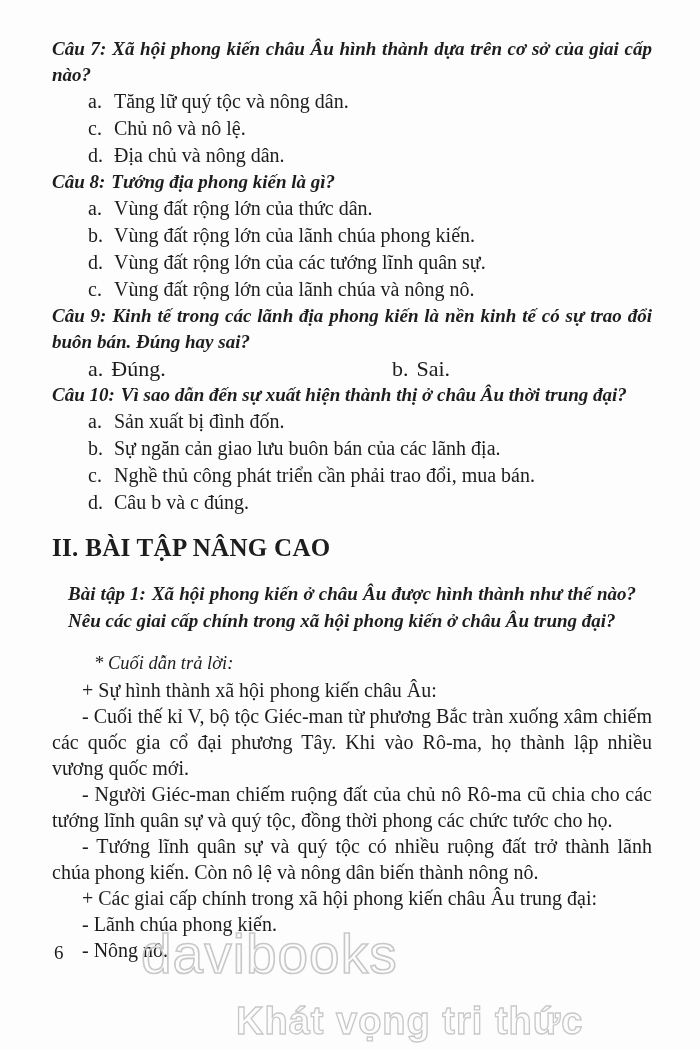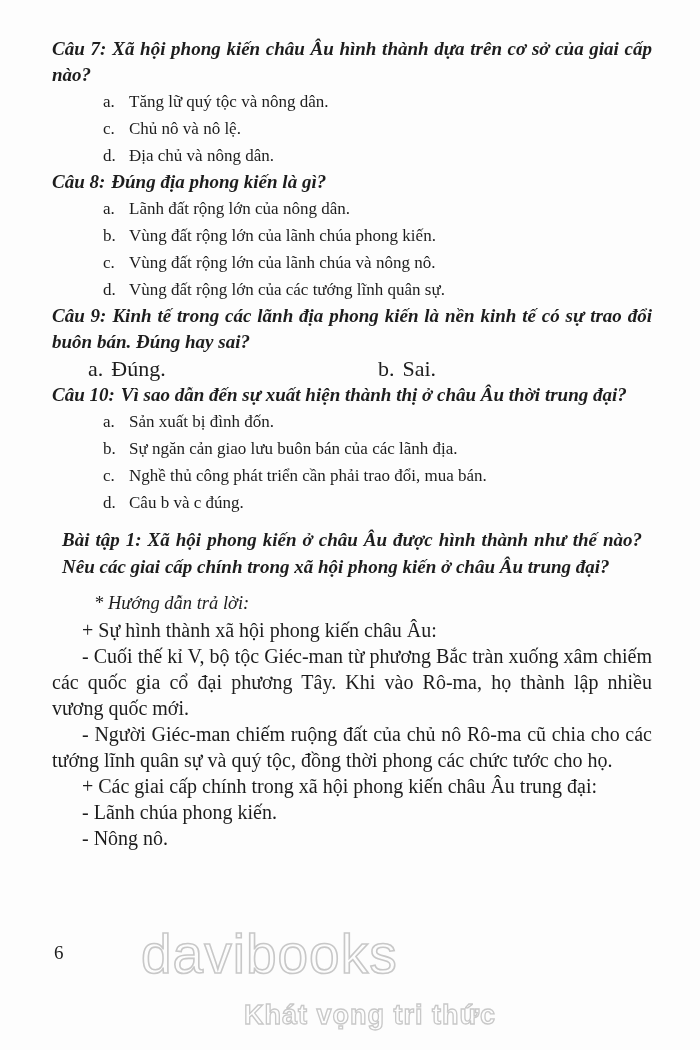--- a/index.html
+++ b/index.html
@@ -18,41 +18,41 @@
     margin: 0;
     font-weight: bold;
     font-style: italic;
     font-size: 19px;
     line-height: 26px;
     text-align: justify;
   }
   .q-label { margin-right: 6px; }
 
   .options { margin: 0 0 0 36px; }
-  .option { font-size: 17px; line-height: 27px; margin-left: 15px; }
+  .option { font-size: 20px; line-height: 27px; }
   .option .marker { display: inline-block; width: 26px; }
 
   .inline-options {
     position: relative;
     margin-left: 36px;
     font-size: 22px;
     line-height: 27px;
   }
   .inline-options .marker { margin-right: 8px; }
-  .inline-options .opt-b { position: absolute; left: 290px; top: 0; }
+  .inline-options .opt-b { position: absolute; left: 304px; top: 0; }
 
   .section-heading {
     margin: 16px 0 10px 0;
     font-size: 25px;
     font-weight: bold;
     line-height: 32px;
     letter-spacing: 0.3px;
   }
   .exercise-head {
-    margin: 10px;
+    margin: 16px;
     font-weight: bold;
     font-style: italic;
     font-size: 19px;
     line-height: 27px;
     text-align: justify;
   }
   .guide {
     margin: 0;
     font-style: italic;
     font-size: 18.5px;
@@ -80,25 +80,25 @@
     top: 922px;
     font-family: "Liberation Sans", "DejaVu Sans", sans-serif;
     font-weight: normal;
     font-size: 55px;
     letter-spacing: 1px;
     color: transparent;
     -webkit-text-stroke: 1.6px var(--wm, #c8c8c8);
   }
   .watermark-slogan {
     position: absolute;
-    left: 244px;
+    left: 236px;
     top: 1000px;
     font-family: "Liberation Sans", "DejaVu Sans", sans-serif;
     font-weight: bold;
-    font-size: 27px;
+    font-size: 38px;
     letter-spacing: 1px;
     color: transparent;
     -webkit-text-stroke: 1.3px var(--wm, #c8c8c8);
   }
 </style>
 </head>
 <body>
 
 <div class="page">
   <div class="content">
@@ -106,26 +106,26 @@
     <div>
       <p class="q-head"><span class="q-label">Câu 7:</span><span>Xã hội phong kiến châu Âu hình thành dựa trên cơ sở của giai cấp nào?</span></p>
       <div class="options">
         <div class="option"><span class="marker">a.</span><span>Tăng lữ quý tộc và nông dân.</span></div>
         <div class="option"><span class="marker">c.</span><span>Chủ nô và nô lệ.</span></div>
         <div class="option"><span class="marker">d.</span><span>Địa chủ và nông dân.</span></div>
       </div>
     </div>
 
     <div>
-      <p class="q-head"><span class="q-label">Câu 8:</span><span>Đúng địa phong kiến là gì?</span></p>
+      <p class="q-head"><span class="q-label">Câu 8:</span><span>Tướng địa phong kiến là gì?</span></p>
       <div class="options">
-        <div class="option"><span class="marker">a.</span><span>Lãnh đất rộng lớn của nông dân.</span></div>
+        <div class="option"><span class="marker">a.</span><span>Vùng đất rộng lớn của thức dân.</span></div>
         <div class="option"><span class="marker">b.</span><span>Vùng đất rộng lớn của lãnh chúa phong kiến.</span></div>
+        <div class="option"><span class="marker">d.</span><span>Vùng đất rộng lớn của các tướng lĩnh quân sự.</span></div>
         <div class="option"><span class="marker">c.</span><span>Vùng đất rộng lớn của lãnh chúa và nông nô.</span></div>
-        <div class="option"><span class="marker">d.</span><span>Vùng đất rộng lớn của các tướng lĩnh quân sự.</span></div>
       </div>
     </div>
 
     <div>
       <p class="q-head"><span class="q-label">Câu 9:</span><span>Kinh tế trong các lãnh địa phong kiến là nền kinh tế có sự trao đổi buôn bán. Đúng hay sai?</span></p>
       <div class="inline-options">
         <span class="opt opt-a"><span class="marker">a.</span><span>Đúng.</span></span>
         <span class="opt opt-b"><span class="marker">b.</span><span>Sai.</span></span>
       </div>
     </div>
@@ -133,28 +133,30 @@
     <div>
       <p class="q-head"><span class="q-label">Câu 10:</span><span>Vì sao dẫn đến sự xuất hiện thành thị ở châu Âu thời trung đại?</span></p>
       <div class="options">
         <div class="option"><span class="marker">a.</span><span>Sản xuất bị đình đốn.</span></div>
         <div class="option"><span class="marker">b.</span><span>Sự ngăn cản giao lưu buôn bán của các lãnh địa.</span></div>
         <div class="option"><span class="marker">c.</span><span>Nghề thủ công phát triển cần phải trao đổi, mua bán.</span></div>
         <div class="option"><span class="marker">d.</span><span>Câu b và c đúng.</span></div>
       </div>
     </div>
 
+    <h2 class="section-heading">II. BÀI TẬP NÂNG CAO</h2>
 
     <p class="exercise-head"><span class="q-label">Bài tập 1:</span><span>Xã hội phong kiến ở châu Âu được hình thành như thế nào? Nêu các giai cấp chính trong xã hội phong kiến ở châu Âu trung đại?</span></p>
 
-    <p class="guide">* Hướng dẫn trả lời:</p>
+    <p class="guide">* Cuối dẫn trả lời:</p>
 
     <p class="ans">+ Sự hình thành xã hội phong kiến châu Âu:</p>
     <p class="ans">- Cuối thế kỉ V, bộ tộc Giéc-man từ phương Bắc tràn xuống xâm chiếm các quốc gia cổ đại phương Tây. Khi vào Rô-ma, họ thành lập nhiều vương quốc mới.</p>
     <p class="ans">- Người Giéc-man chiếm ruộng đất của chủ nô Rô-ma cũ chia cho các tướng lĩnh quân sự và quý tộc, đồng thời phong các chức tước cho họ.</p>
+    <p class="ans">- Tướng lĩnh quân sự và quý tộc có nhiều ruộng đất trở thành lãnh chúa phong kiến. Còn nô lệ và nông dân biến thành nông nô.</p>
     <p class="ans">+ Các giai cấp chính trong xã hội phong kiến châu Âu trung đại:</p>
     <p class="ans">- Lãnh chúa phong kiến.</p>
     <p class="ans">- Nông nô.</p>
 
   </div>
 
   <div class="page-number">6</div>
 
   <div>
     <div class="watermark-brand">davibooks</div>

